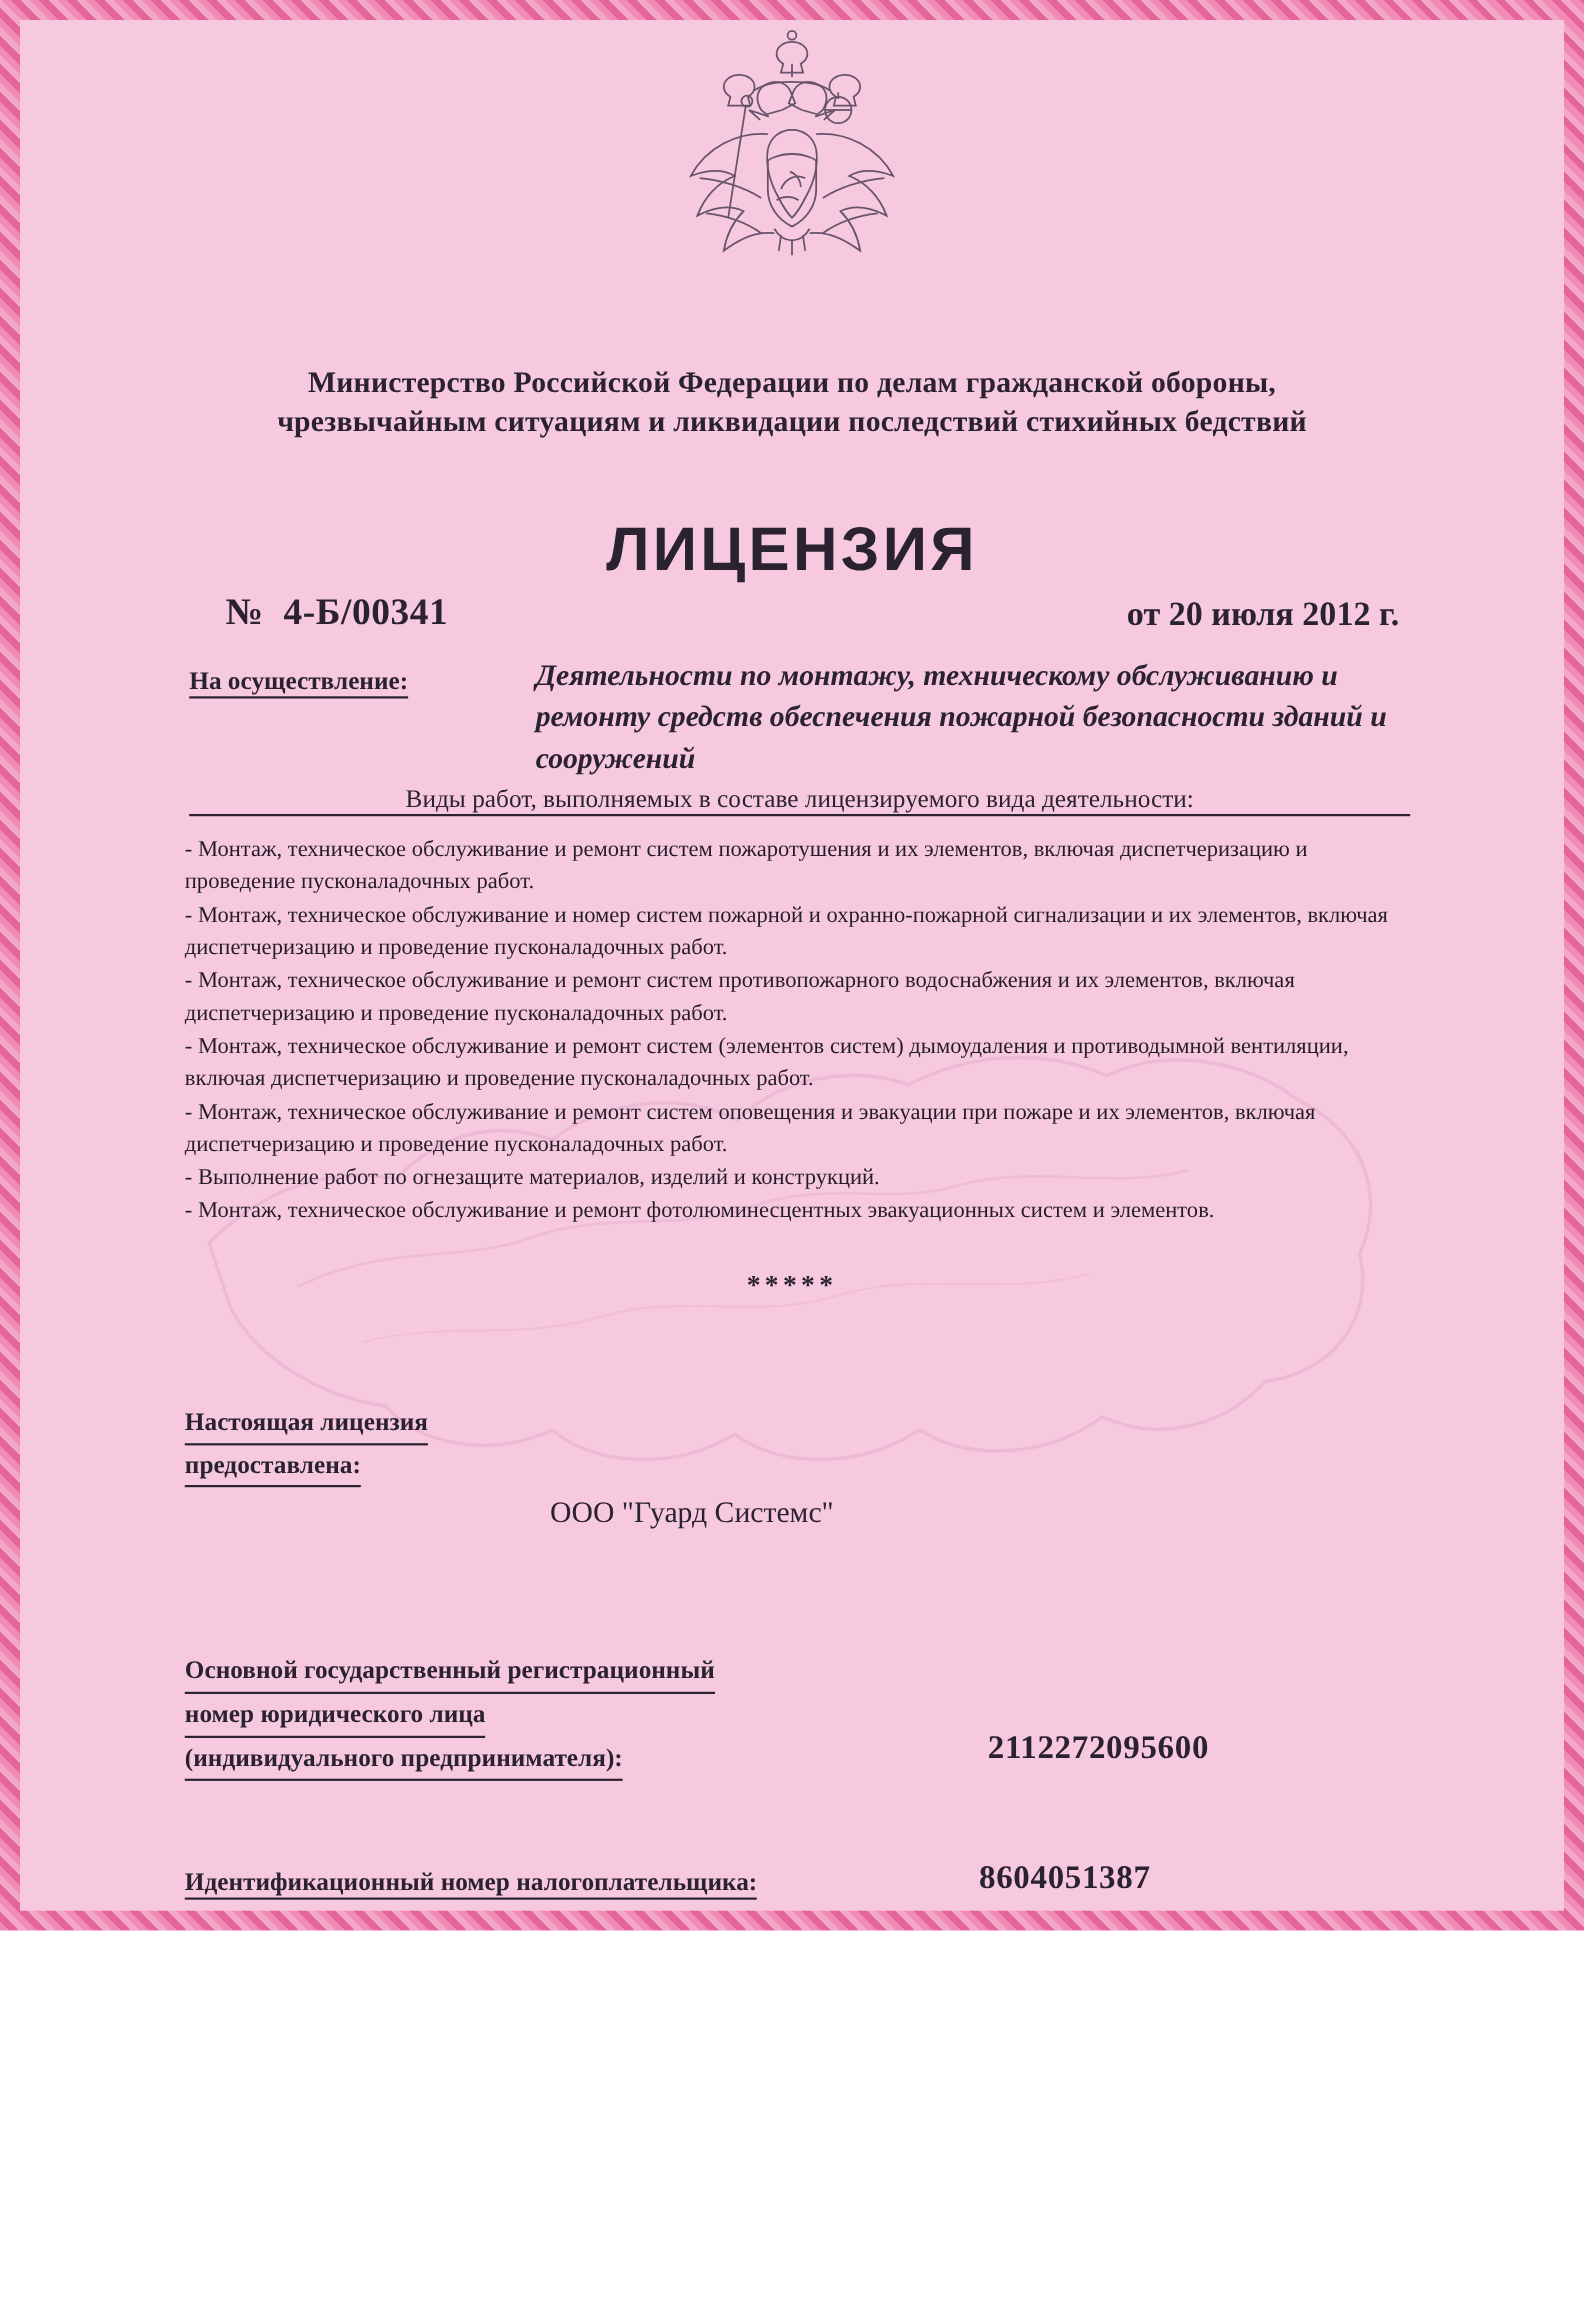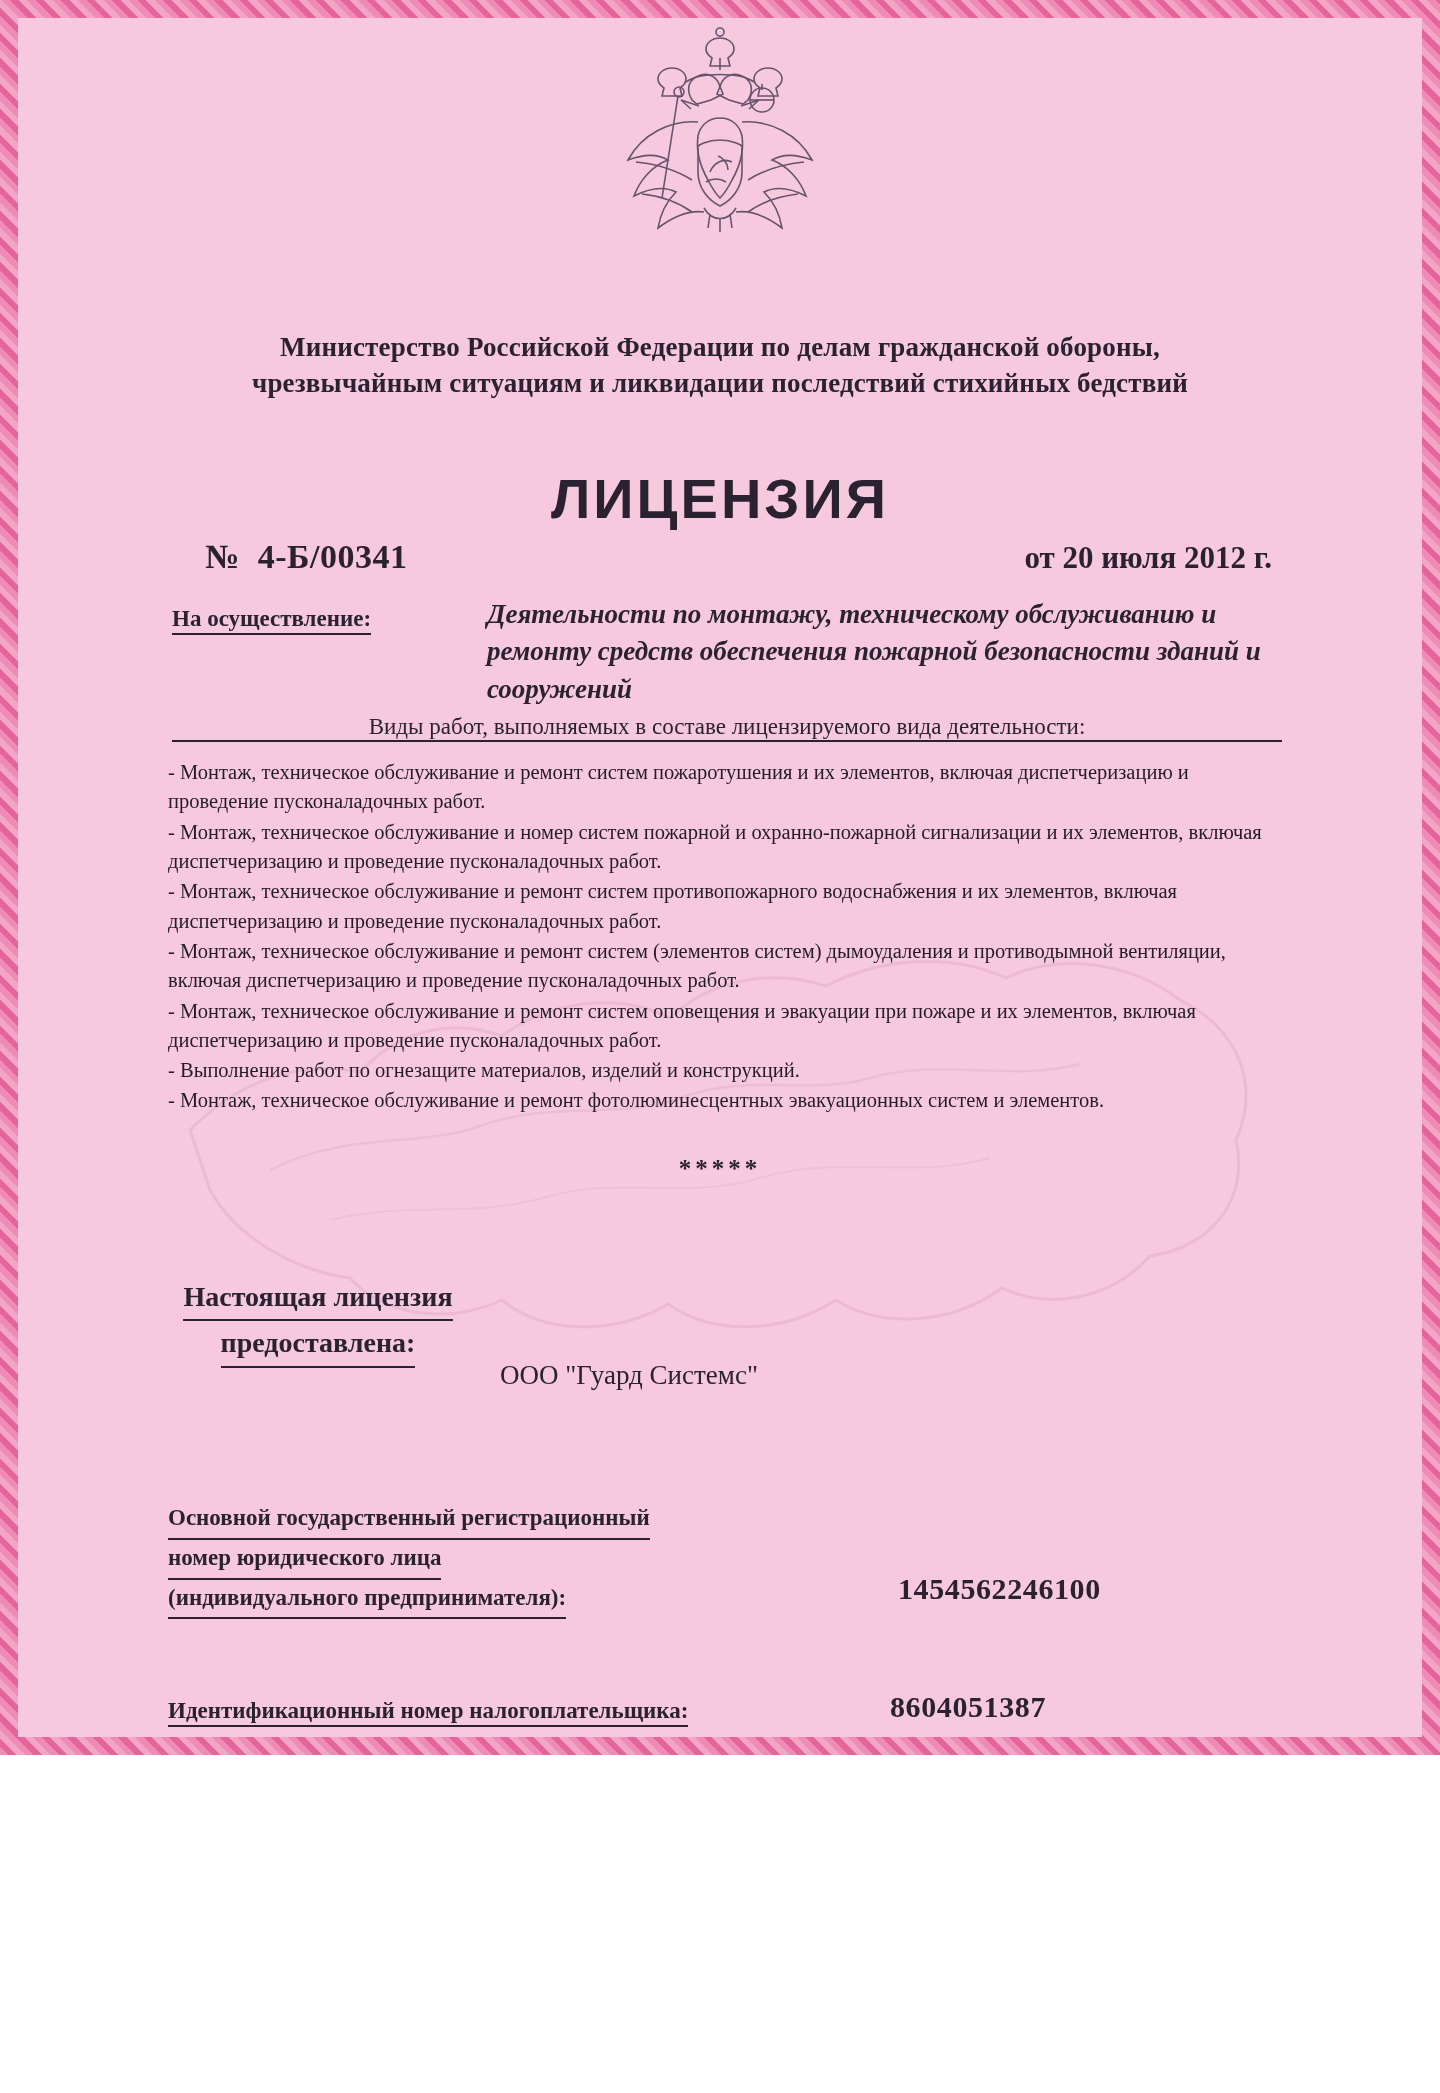--- a/index.html
+++ b/index.html
@@ -212,24 +212,23 @@
     color: #2a2230;
     font-weight: bold;
   }
 
   .lbl-granted {
     position: absolute;
     left: 168px;
     top: 1275px;
     width: 300px;
     font-weight: bold;
-    font-size: 28px;
+    font-size: 23px;
     line-height: 1.55;
     color: #2a2230;
-    text-align: center;
   }
   .lbl-granted span {
     display: inline-block;
     border-bottom: 2px solid #2a2230;
     padding-bottom: 1px;
   }
 
   .org-name {
     position: absolute;
     left: 500px;
@@ -425,21 +424,21 @@
     </div>
 
 
     <div class="org-short">ООО "Гуард Системс"</div>
 
     <div class="lbl-ogrn">
       <span>Основной государственный регистрационный</span><br>
       <span>номер юридического лица</span><br>
       <span>(индивидуального предпринимателя):</span>
     </div>
-    <div class="val-ogrn">1454562246100</div>
+    <div class="val-ogrn">2112272095600</div>
 
     <div class="lbl-inn">Идентификационный номер налогоплательщика:</div>
     <div class="val-inn">8604051387</div>
 
     <div class="serial">
       <span class="no-sign">№</span><span>099640</span>
     </div>
 
     <div class="logo-2gis">2GIS</div>
 

